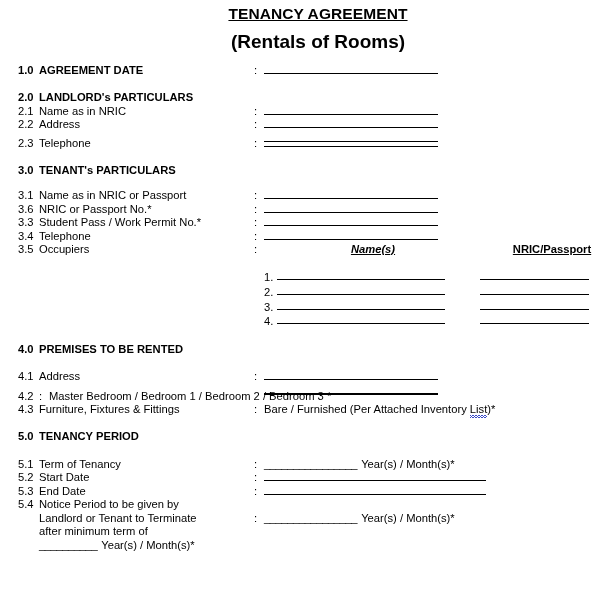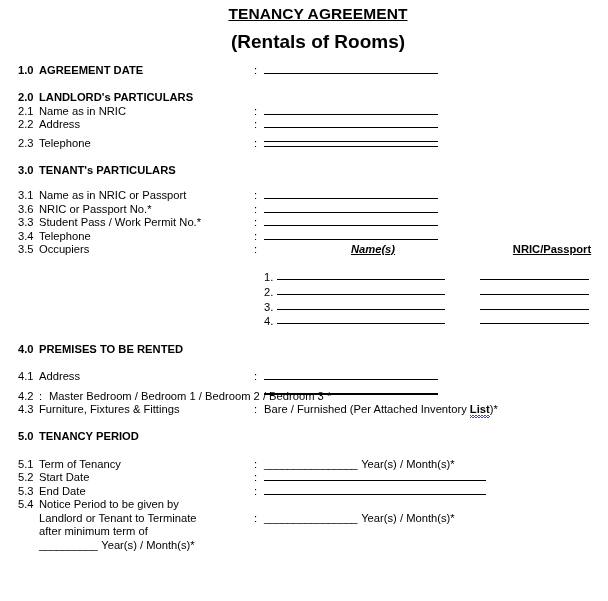--- a/index.html
+++ b/index.html
@@ -121,21 +121,20 @@
   }
   .occ-gap {
     width: 35px;
     flex: none;
   }
 
   
   .squiggle {
     position: relative;
     display: inline-block;
-    font-weight: bold;
   }
   .squiggle::after {
     content: "";
     position: absolute;
     left: 0;
     right: 0;
     bottom: -2px;
     height: 3px;
     background-image:
       linear-gradient(45deg, transparent 45%, #3b4cc8 45%, #3b4cc8 55%, transparent 55%),

